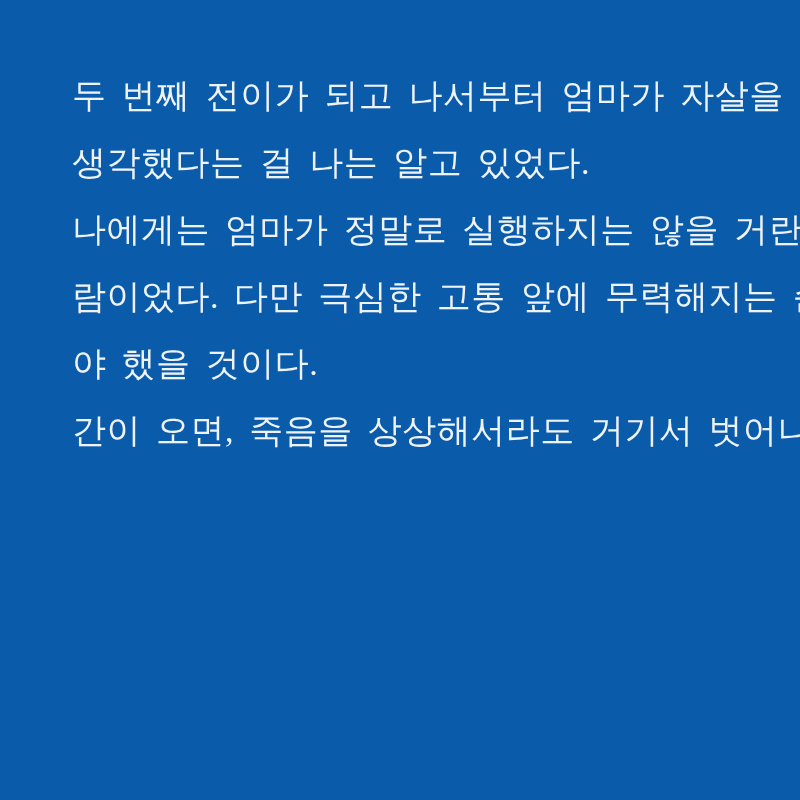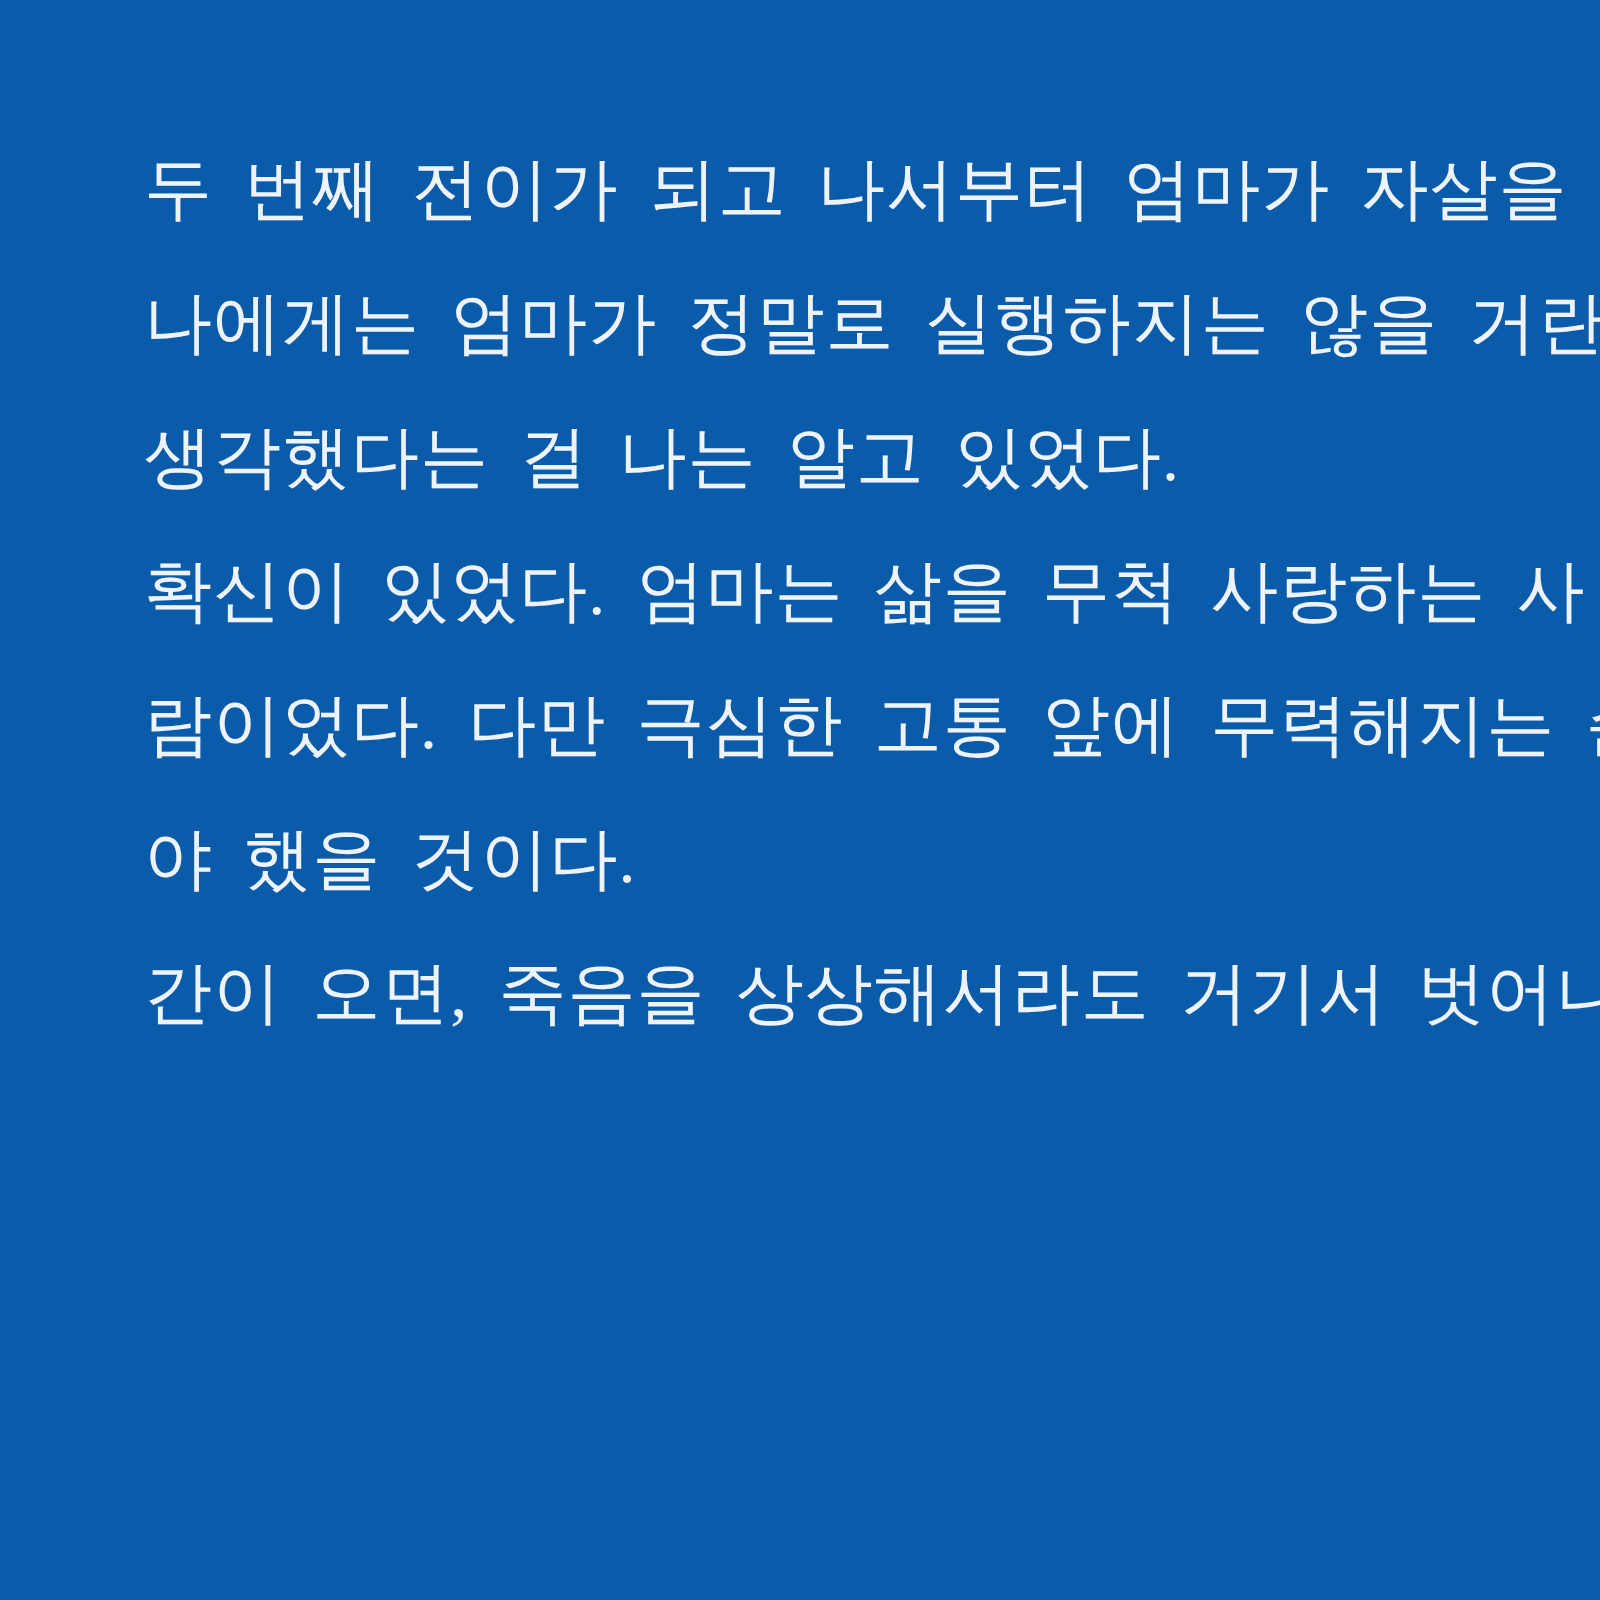--- a/index.html
+++ b/index.html
@@ -36,20 +36,19 @@
     word-spacing: 0.18em;
     white-space: nowrap;
   }
 </style>
 </head>
 <body>
 
 <div class="page">
   <div class="quote">
     <p>두 번째 전이가 되고 나서부터 엄마가 자살을</p>
+    <p>생각했다는 걸 나는 알고 있었다.</p>
     <p>나에게는 엄마가 정말로 실행하지는 않을 거란</p>
-    <p>생각했다는 걸 나는 알고 있었다.</p>
-    <p>확신이 있었다. 엄마는 삶을 무척 사랑하는 사</p>
     <p>람이었다. 다만 극심한 고통 앞에 무력해지는 순</p>
     <p>야 했을 것이다.</p>
     <p>간이 오면, 죽음을 상상해서라도 거기서 벗어나</p>
   </div>
 </div>
 
 </body></html>

